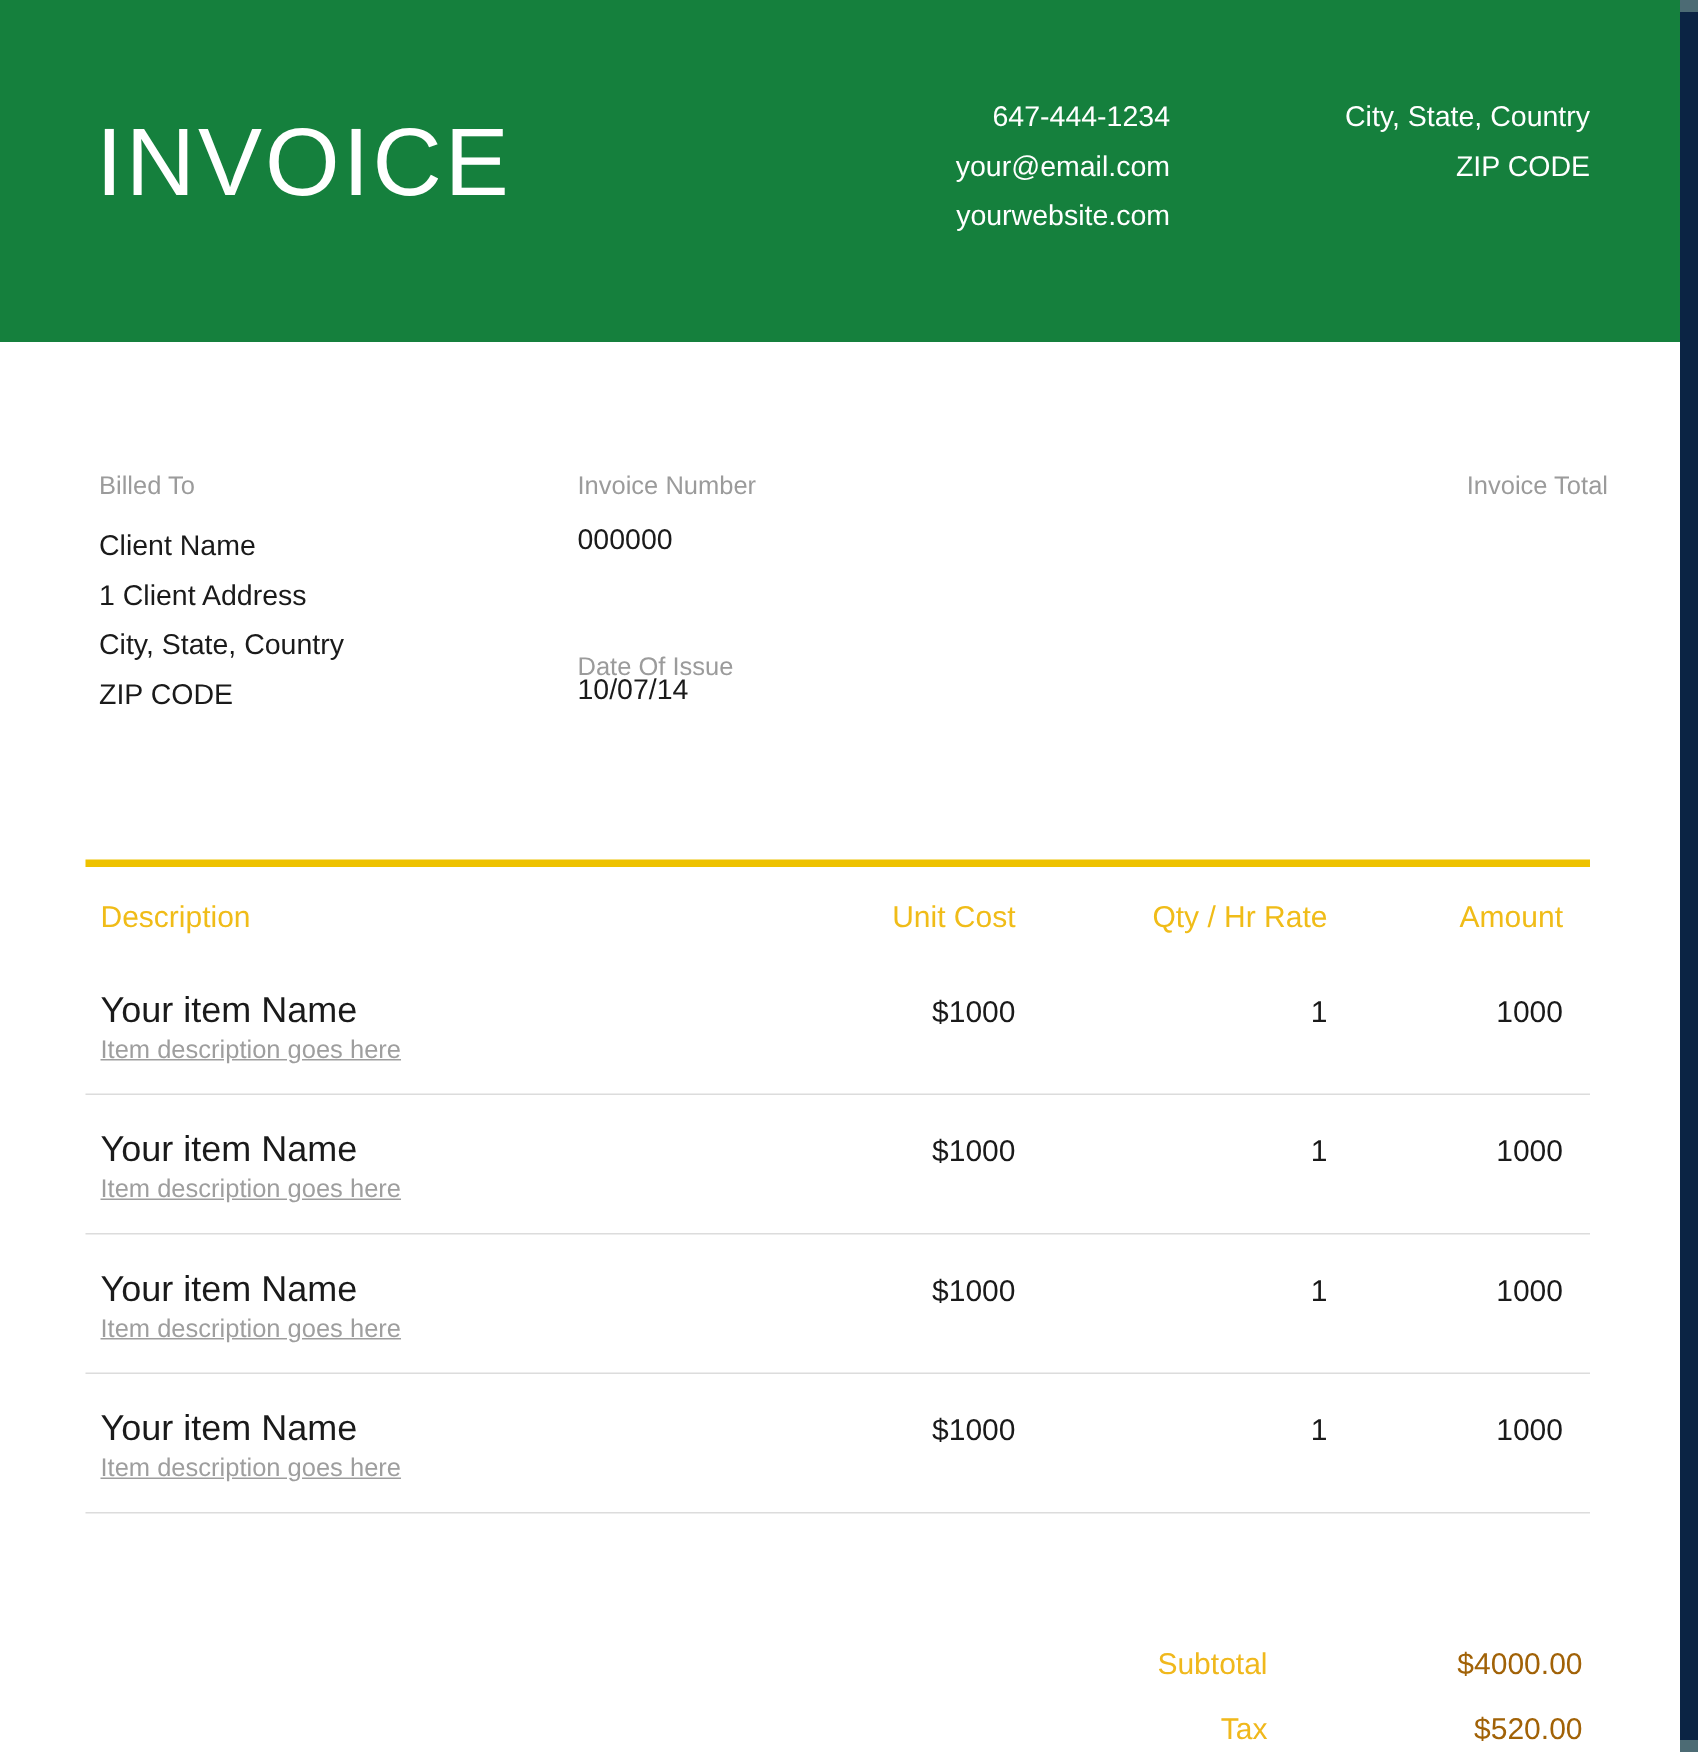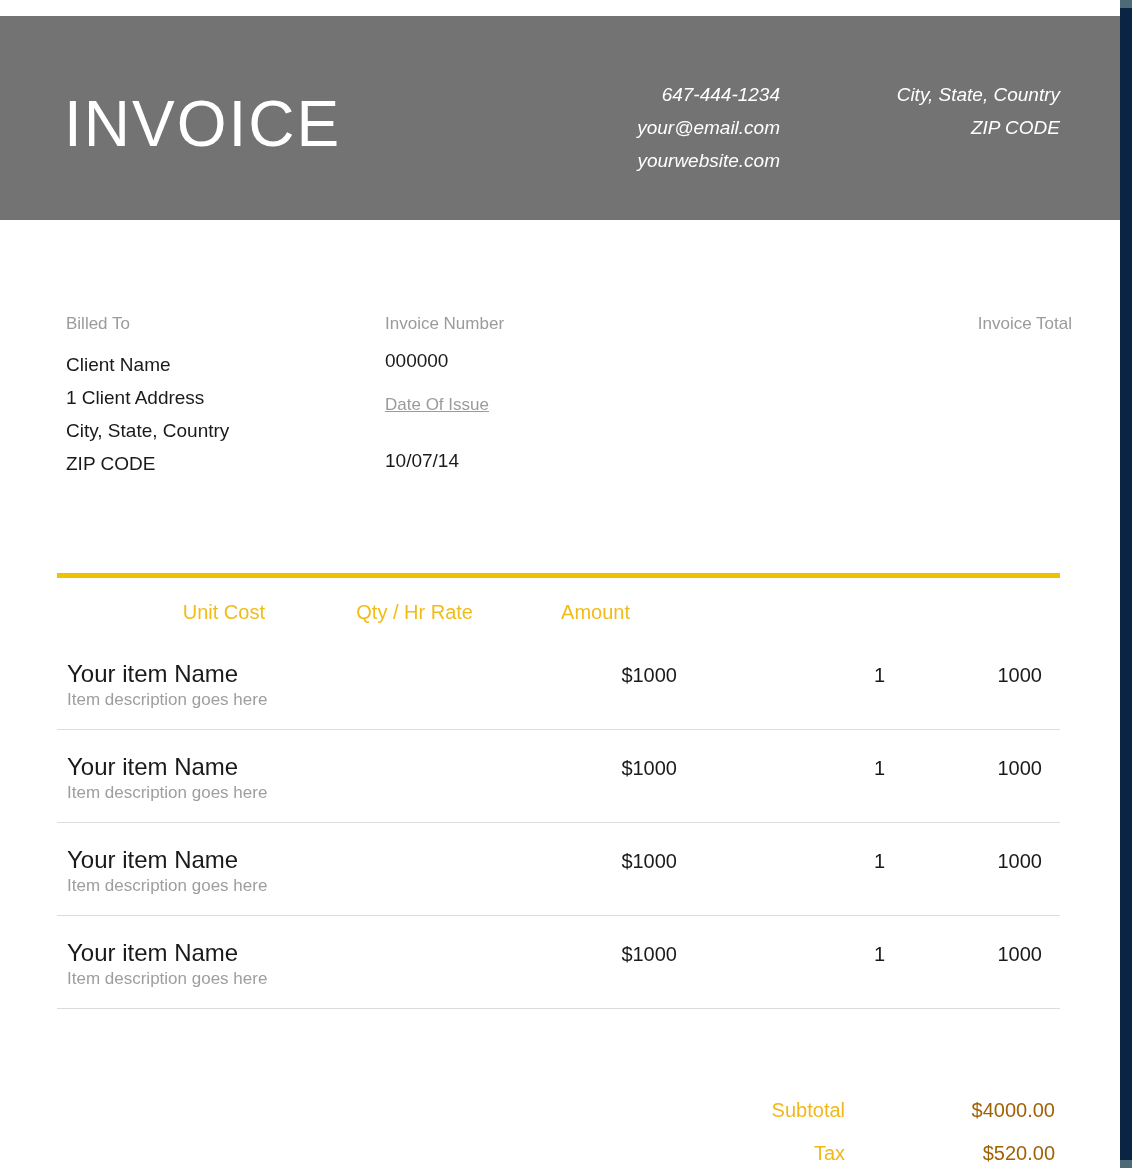--- a/index.html
+++ b/index.html
@@ -10,61 +10,60 @@
     position: relative;
     width: 1132px;
     height: 1168px;
     background: #ffffff;
     overflow: hidden;
   }
 
   
   .header {
     position: absolute;
-    top: 16px; left: 0;
+    top: 0; left: 0;
     width: 1120px;
-    height: 204px;
-    background: #737373;
+    height: 228px;
+    background: #15803d;
   }
   .invoice-title {
     position: absolute;
     left: 64px;
     top: 76px;
     font-size: 64px;
     font-weight: 400;
     letter-spacing: 2px;
     color: #ffffff;
     line-height: 64px;
   }
   .hdr-block {
     position: absolute;
     top: 62px;
     text-align: right;
     color: #ffffff;
     font-size: 19px;
     line-height: 33px;
-    font-style: italic;
   }
   .hdr-contact { right: 340px; }
   .hdr-address { right: 60px; }
 
   
   .label {
     color: #9B9B9B;
     font-size: 17px;
     line-height: 17px;
     text-align: center;
   }
   .billed-label   { position: absolute; left: 66px;  top: 315px; }
   .billed-lines   { position: absolute; left: 66px;  top: 348px;
                     color: #1a1a1a; font-size: 19px; line-height: 33px; }
   .invnum-label   { position: absolute; left: 385px; top: 315px; }
   .invnum-value   { position: absolute; left: 385px; top: 350px;
                     color: #1a1a1a; font-size: 19px; }
-  .date-label     { position: absolute; left: 385px; top: 396px; text-decoration: underline; }
+  .date-label     { position: absolute; left: 385px; top: 436px; }
   .date-value     { position: absolute; left: 385px; top: 450px;
                     color: #1a1a1a; font-size: 19px; }
   .total-label    { position: absolute; right: 60px; top: 315px; text-align: right; }
   .total-amount   { position: absolute; right: 60px; top: 345px;
                     color: #EFBD1A; font-size: 52px; line-height: 52px;
                     letter-spacing: -1px; text-align: right; }
 
   
   .items {
     position: absolute;
@@ -84,21 +83,21 @@
     color: #F0BC18;
     font-size: 20px;
     line-height: 22px;
   }
 
   .item-row {
     padding: 24px 0 17px 0;
     border-bottom: 1px solid #DCDCDC;
   }
   .item-name   { color: #1a1a1a; font-size: 24px; line-height: 26px; }
-  .item-desc   { color: #9E9E9E; font-size: 17px; line-height: 24px; padding-left: 10px; }
+  .item-desc   { color: #9E9E9E; font-size: 17px; line-height: 24px; padding-left: 10px; text-decoration: underline; }
   .item-num    { color: #1a1a1a; font-size: 20px; line-height: 26px; }
 
   
   .summary {
     position: absolute;
     right: 77px;
     top: 1099px;
   }
   .sum-row { display: flex; align-items: baseline; margin-bottom: 21px; }
   .sum-label {
@@ -166,20 +165,21 @@
   <div class="invnum-value">000000</div>
 
   <div class="label date-label">Date Of Issue</div>
   <div class="date-value">10/07/14</div>
 
   <div class="label total-label">Invoice Total</div>
 
   <div class="items">
 
     <div class="trow items-head">
+      <div class="cell col-desc">Description</div>
       <div class="cell col-unit">Unit Cost</div>
       <div class="cell col-qty">Qty / Hr Rate</div>
       <div class="cell col-amount">Amount</div>
     </div>
 
     <div class="item-row">
       <div class="trow">
         <div class="col-desc item-name">Your item Name</div>
         <div class="col-unit item-num">$1000</div>
         <div class="col-qty item-num">1</div>

